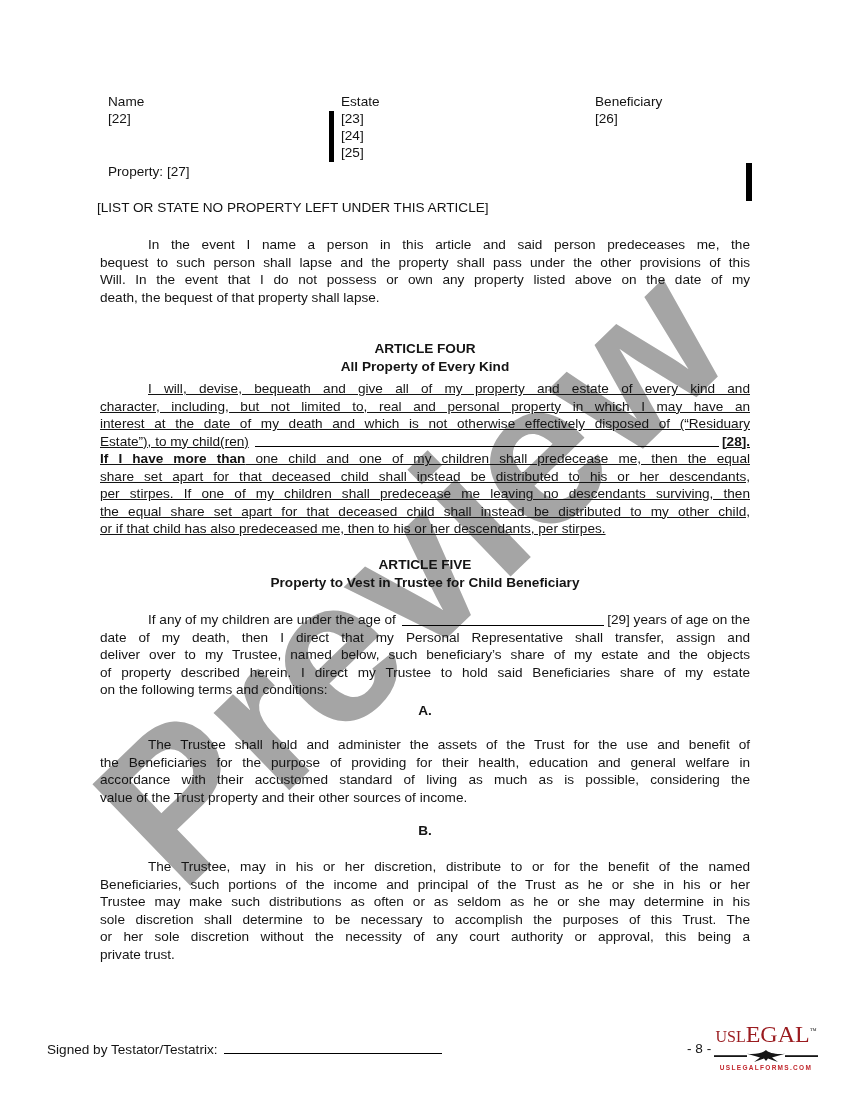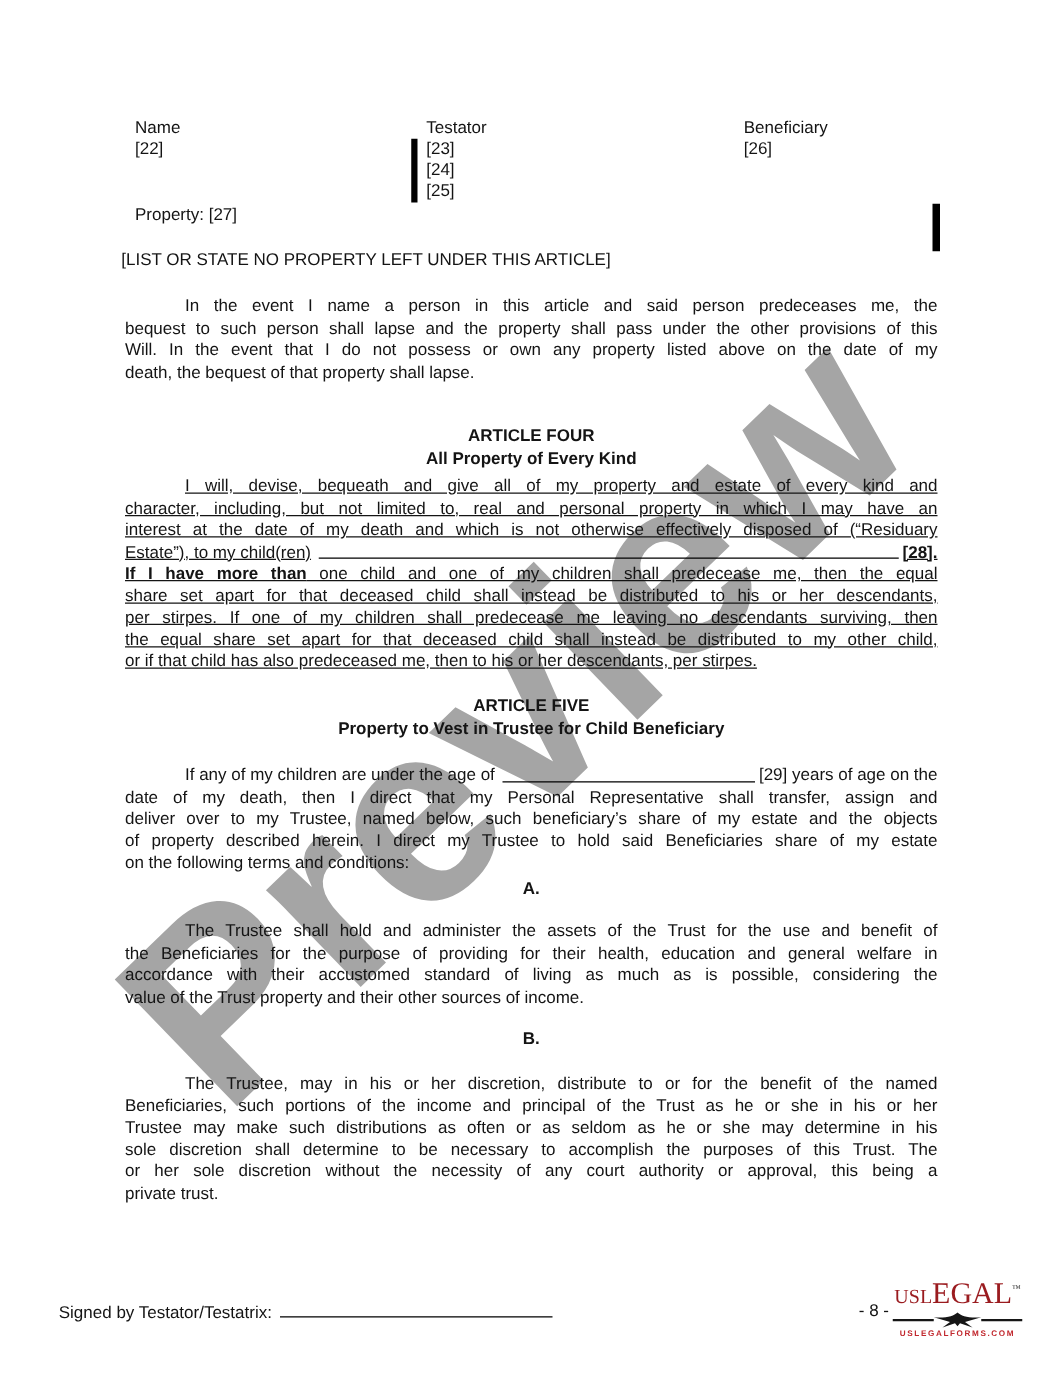--- a/index.html
+++ b/index.html
@@ -43,21 +43,21 @@
 
 <div class="doc">
 
   <div class="wm">Preview</div>
 
   <div class="content">
 
     <span class="abs" style="left:108px;top:94px;">Name</span>
     <span class="abs" style="left:108px;top:111px;">[22]</span>
 
-    <span class="abs" style="left:341px;top:94px;">Testator</span>
+    <span class="abs" style="left:341px;top:94px;">Estate</span>
     <div class="bar" style="left:329px;top:111px;width:5px;height:51px;"></div>
     <span class="abs" style="left:341px;top:111px;">[23]</span>
     <span class="abs" style="left:341px;top:128px;">[24]</span>
     <span class="abs" style="left:341px;top:145px;">[25]</span>
 
     <span class="abs" style="left:595px;top:94px;">Beneficiary</span>
     <span class="abs" style="left:595px;top:111px;">[26]</span>
 
     <span class="abs" style="left:108px;top:164px;">Property: [27]</span>
     <div class="bar" style="left:746px;top:163px;width:6px;height:38px;"></div>

